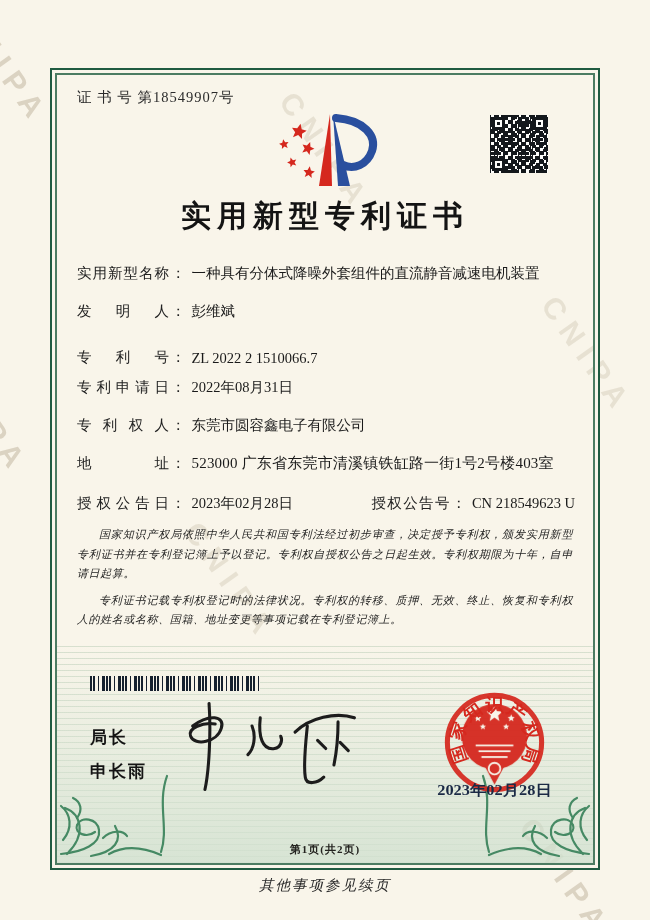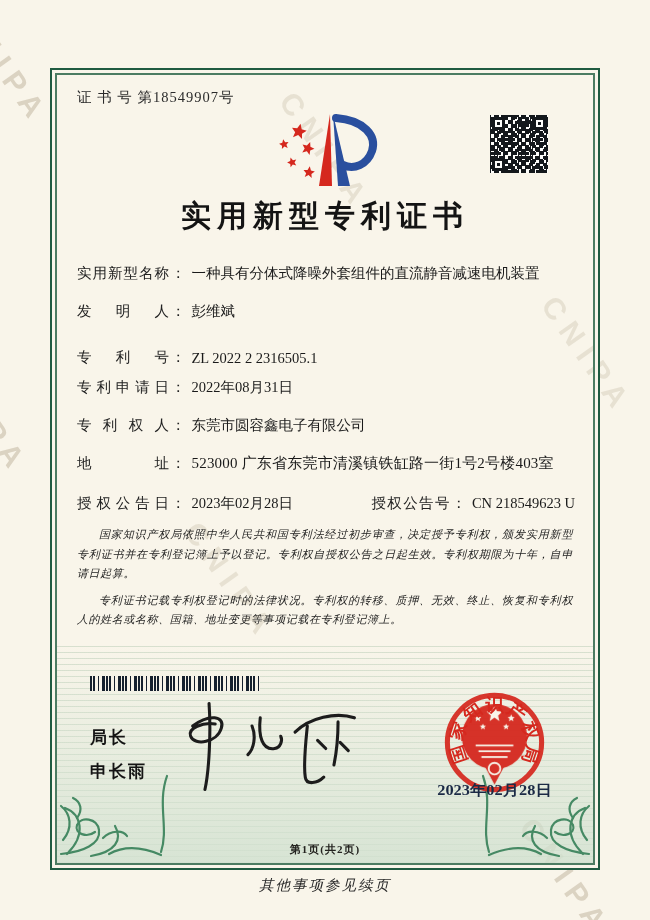--- a/index.html
+++ b/index.html
@@ -139,21 +139,21 @@
     <span class="fvalue">一种具有分体式降噪外套组件的直流静音减速电机装置</span>
   </div>
   <div class="frow" style="top:232px;">
     <span class="flabel">发明人</span>
       <span class="colon">：</span>
     <span class="fvalue">彭维斌</span>
   </div>
   <div class="frow" style="top:278px;">
     <span class="flabel">专利号</span>
       <span class="colon">：</span>
-    <span class="fvalue">ZL 2022 2 2316505.1</span>
+    <span class="fvalue">ZL 2022 2 1510066.7</span>
   </div>
   <div class="frow" style="top:308px;">
     <span class="flabel">专利申请日</span>
       <span class="colon">：</span>
     <span class="fvalue">2022年08月31日</span>
   </div>
   <div class="frow" style="top:346px;">
     <span class="flabel">专利权人</span>
       <span class="colon">：</span>
     <span class="fvalue">东莞市圆容鑫电子有限公司</span>

